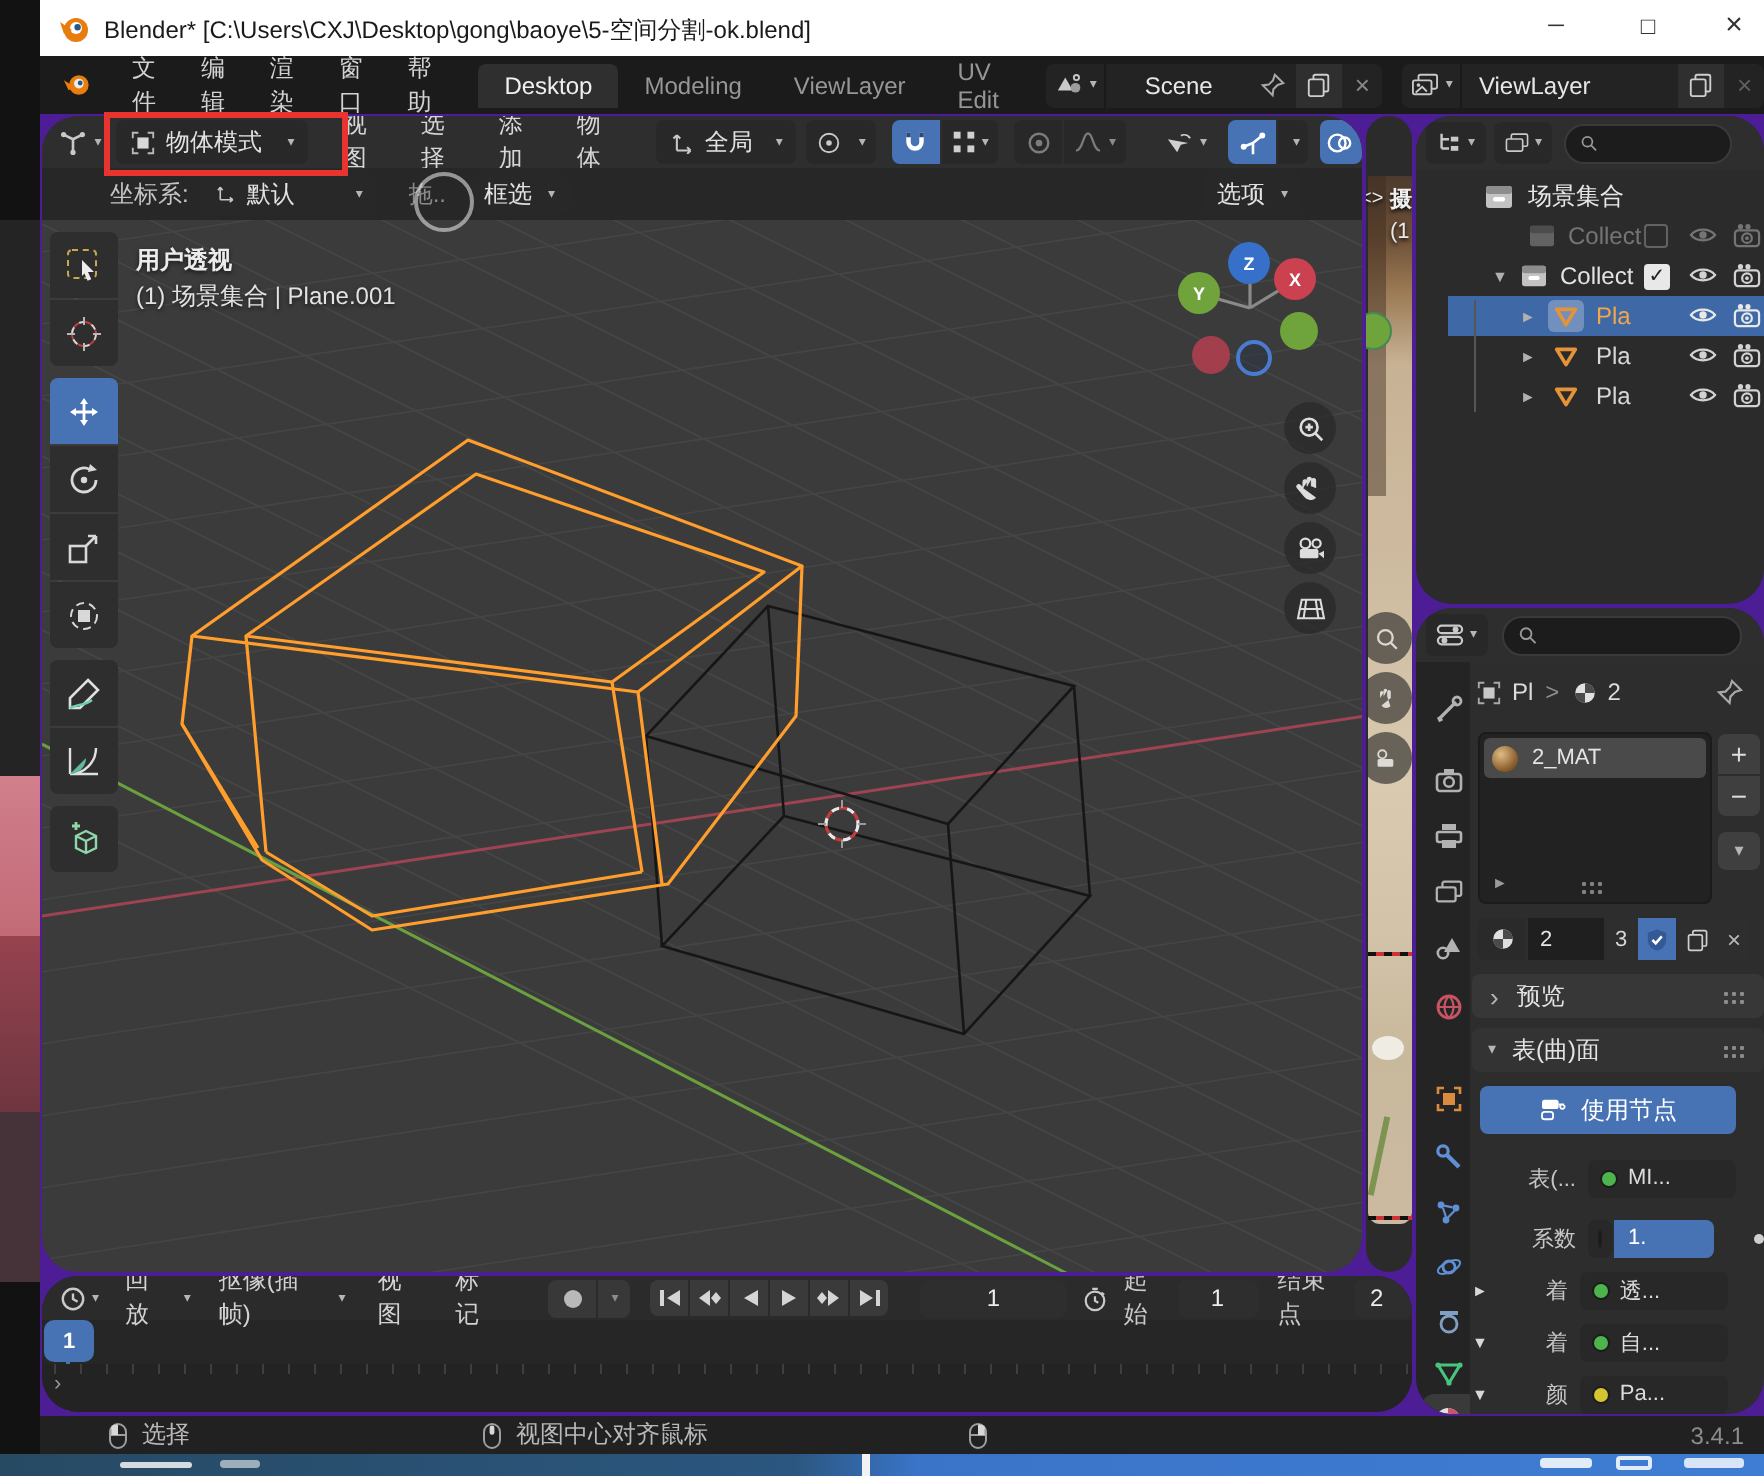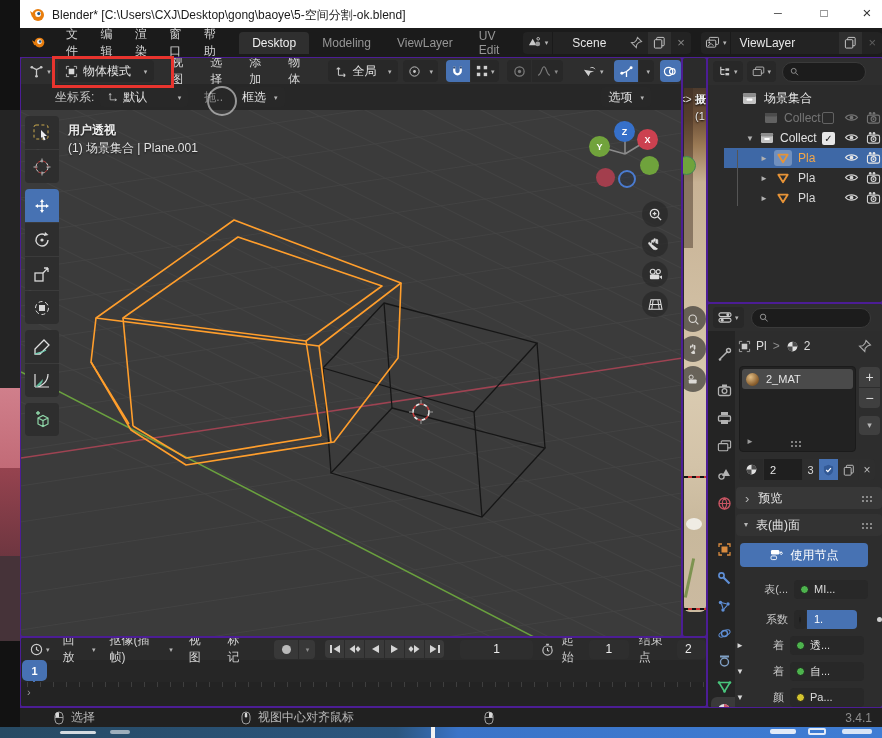--- a/index.html
+++ b/index.html
@@ -10,21 +10,21 @@
   .f{display:flex;align-items:center;}
   .nw{white-space:nowrap;}
   .car{font-size:7px;color:#b5b5b5;line-height:1;margin-left:3px;}
   .lbl{font-size:12px;color:#d9d9d9;}
   .dim{color:#8b8b8b;}
   .menu-item{padding:0 11px;height:100%;display:flex;align-items:center;color:#d2d2d2;font-size:12px;}
   .wstab{padding:0 13px;height:22px;display:flex;align-items:center;border-radius:4px 4px 0 0;color:#969696;font-size:12px;}
   .wstab.active{background:#2f2f2f;color:#f0f0f0;}
   .dd{background:#282828;border-radius:4px;display:flex;align-items:center;padding:0 7px;height:22px;gap:5px;color:#e2e2e2;}
   .ibtn{background:#282828;border-radius:4px;display:flex;align-items:center;justify-content:center;}
-  .editor{position:absolute;border-radius:2px;overflow:hidden;}
+  .editor{position:absolute;border-radius:18px;overflow:hidden;}
   .vph-menu{padding:0 9px;height:26px;display:flex;align-items:center;color:#d6d6d6;}
   .searchbox{background:#1c1c1c;border:1px solid #3a3a3a;border-radius:11px;height:20px;display:flex;align-items:center;gap:5px;padding:0 7px;color:#cfcfcf;}
   .searchbox input{background:transparent;border:none;outline:none;width:100%;color:#ddd;font-size:11px;}
   .tool-btn{width:34px;height:33px;background:#2e2e2e;display:flex;align-items:center;justify-content:center;}
   .tool-btn.active{background:#4772b3;}
   .navball{position:absolute;border-radius:50%;display:flex;align-items:center;justify-content:center;font-size:9px;font-weight:bold;color:#fff;}
   .navcirc{position:absolute;width:26px;height:26px;border-radius:50%;background:rgba(42,42,42,.75);display:flex;align-items:center;justify-content:center;}
   .orow{position:absolute;left:16px;width:174px;height:20px;display:flex;align-items:center;font-size:12px;}
   .orow .caret{font-size:8px;color:#b0b0b0;width:10px;}
   .ptab{position:absolute;left:5px;width:22px;height:22px;display:flex;align-items:center;justify-content:center;}

